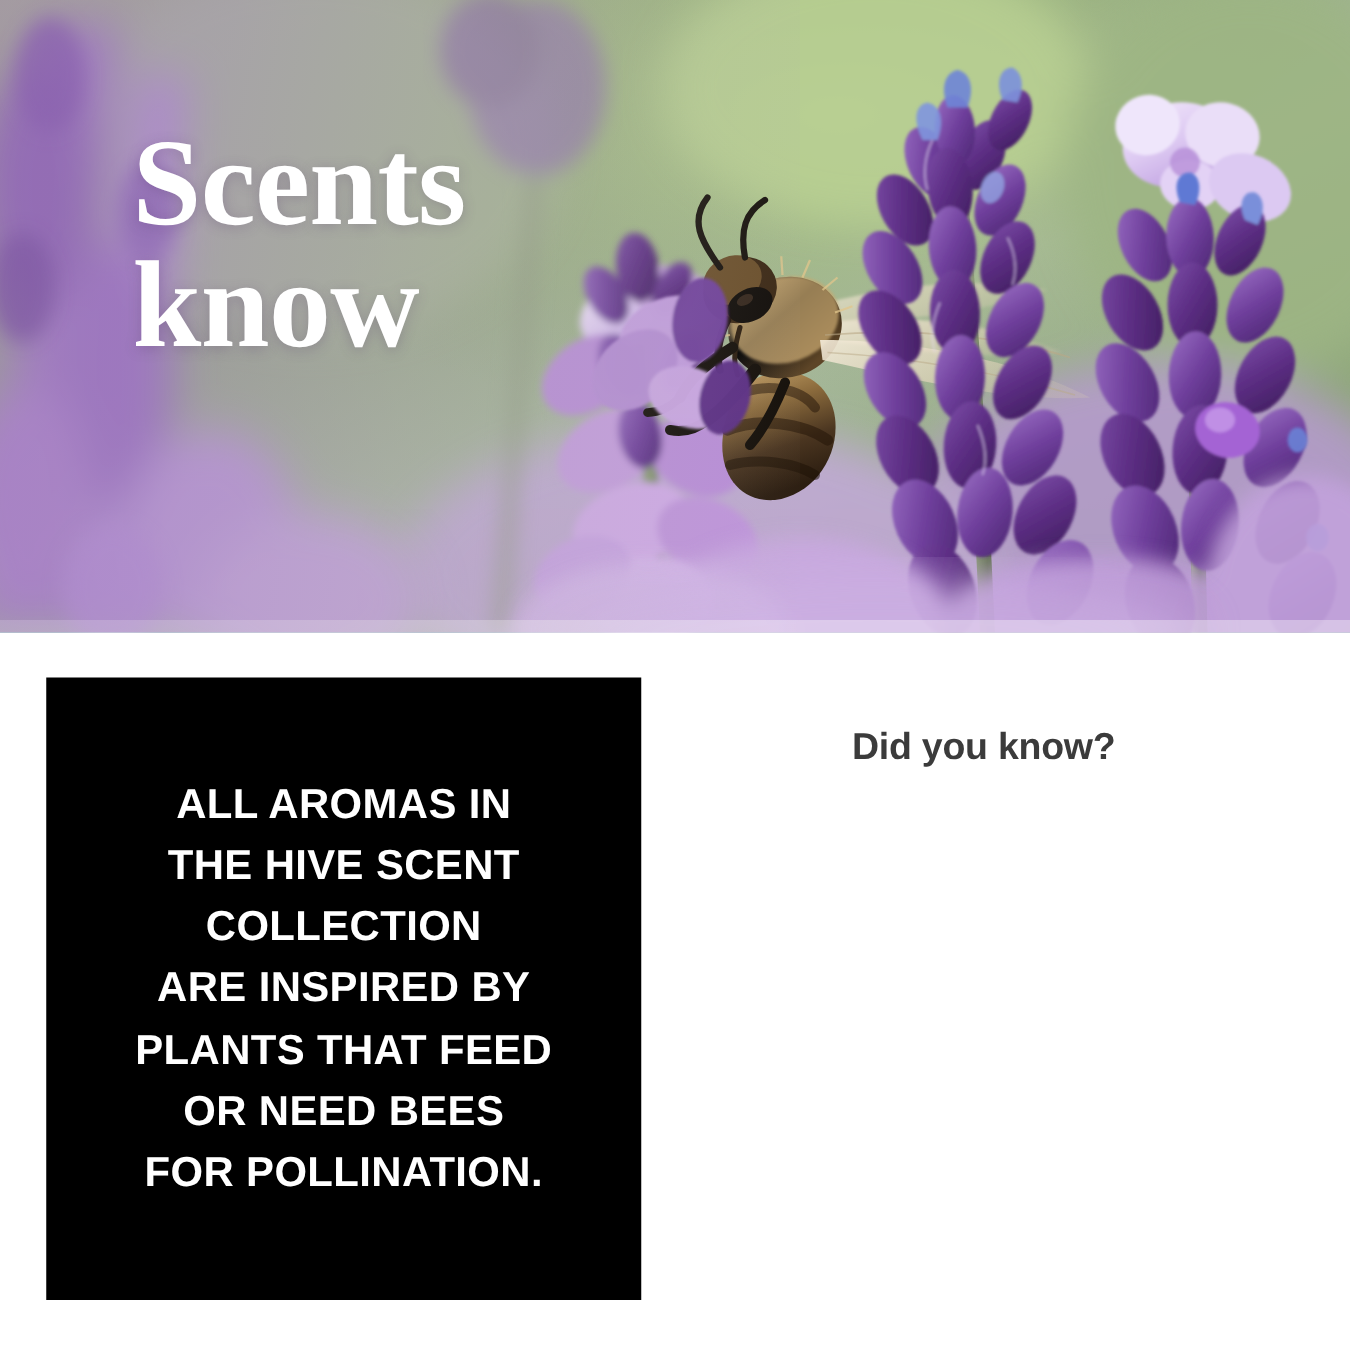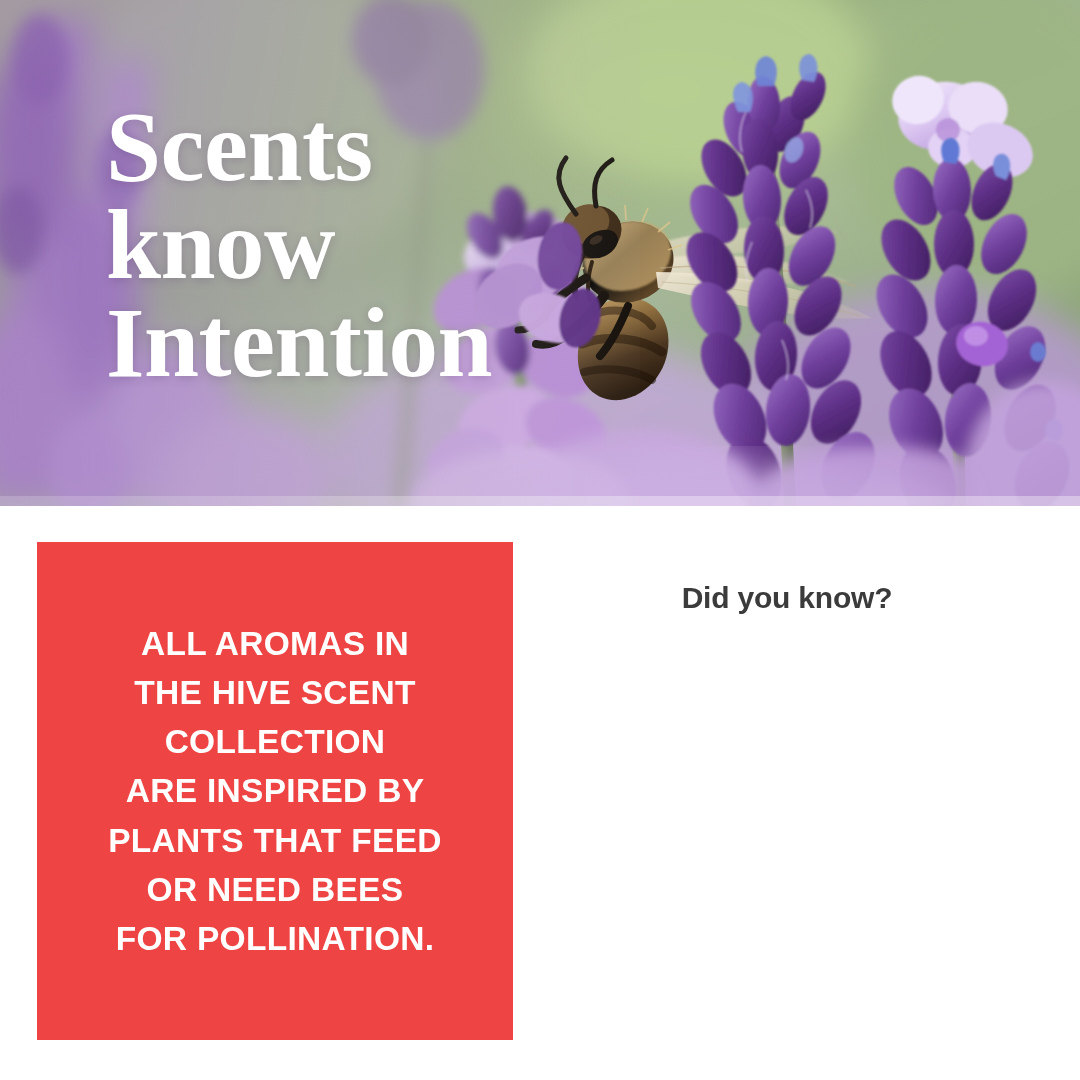--- a/index.html
+++ b/index.html
@@ -53,21 +53,21 @@
     position:absolute;
     left:0; top:506px;
     width:1080px; height:574px;
     background:#ffffff;
   }
 
   #purple-card {
     position:absolute;
     left:37px; top:36px;
     width:476px; height:498px;
-    background:#ef4444;
+    background:#000000;
     display:flex;
     align-items:center;
     justify-content:center;
   }
   #purple-card-text {
     width:100%;
     padding:0 14px;
     text-align:center;
     color:#ffffff;
     font-family:"Liberation Sans", sans-serif;
@@ -401,21 +401,20 @@
     </g>
 
     <rect x="0" y="496" width="1080" height="10" fill="#ffffff" opacity="0.35"></rect>
   </svg>
 
   <div id="hero-wash"></div>
 
   <h1 id="headline">
     <span class="hl-line">Scents</span>
     <span class="hl-line">know</span>
-    <span class="hl-line">Intention</span>
   </h1>
 </div>
 
 <div id="lower">
 
   <div id="purple-card">
     <div id="purple-card-text">ALL AROMAS IN
 THE HIVE  SCENT
 COLLECTION
 ARE INSPIRED BY

